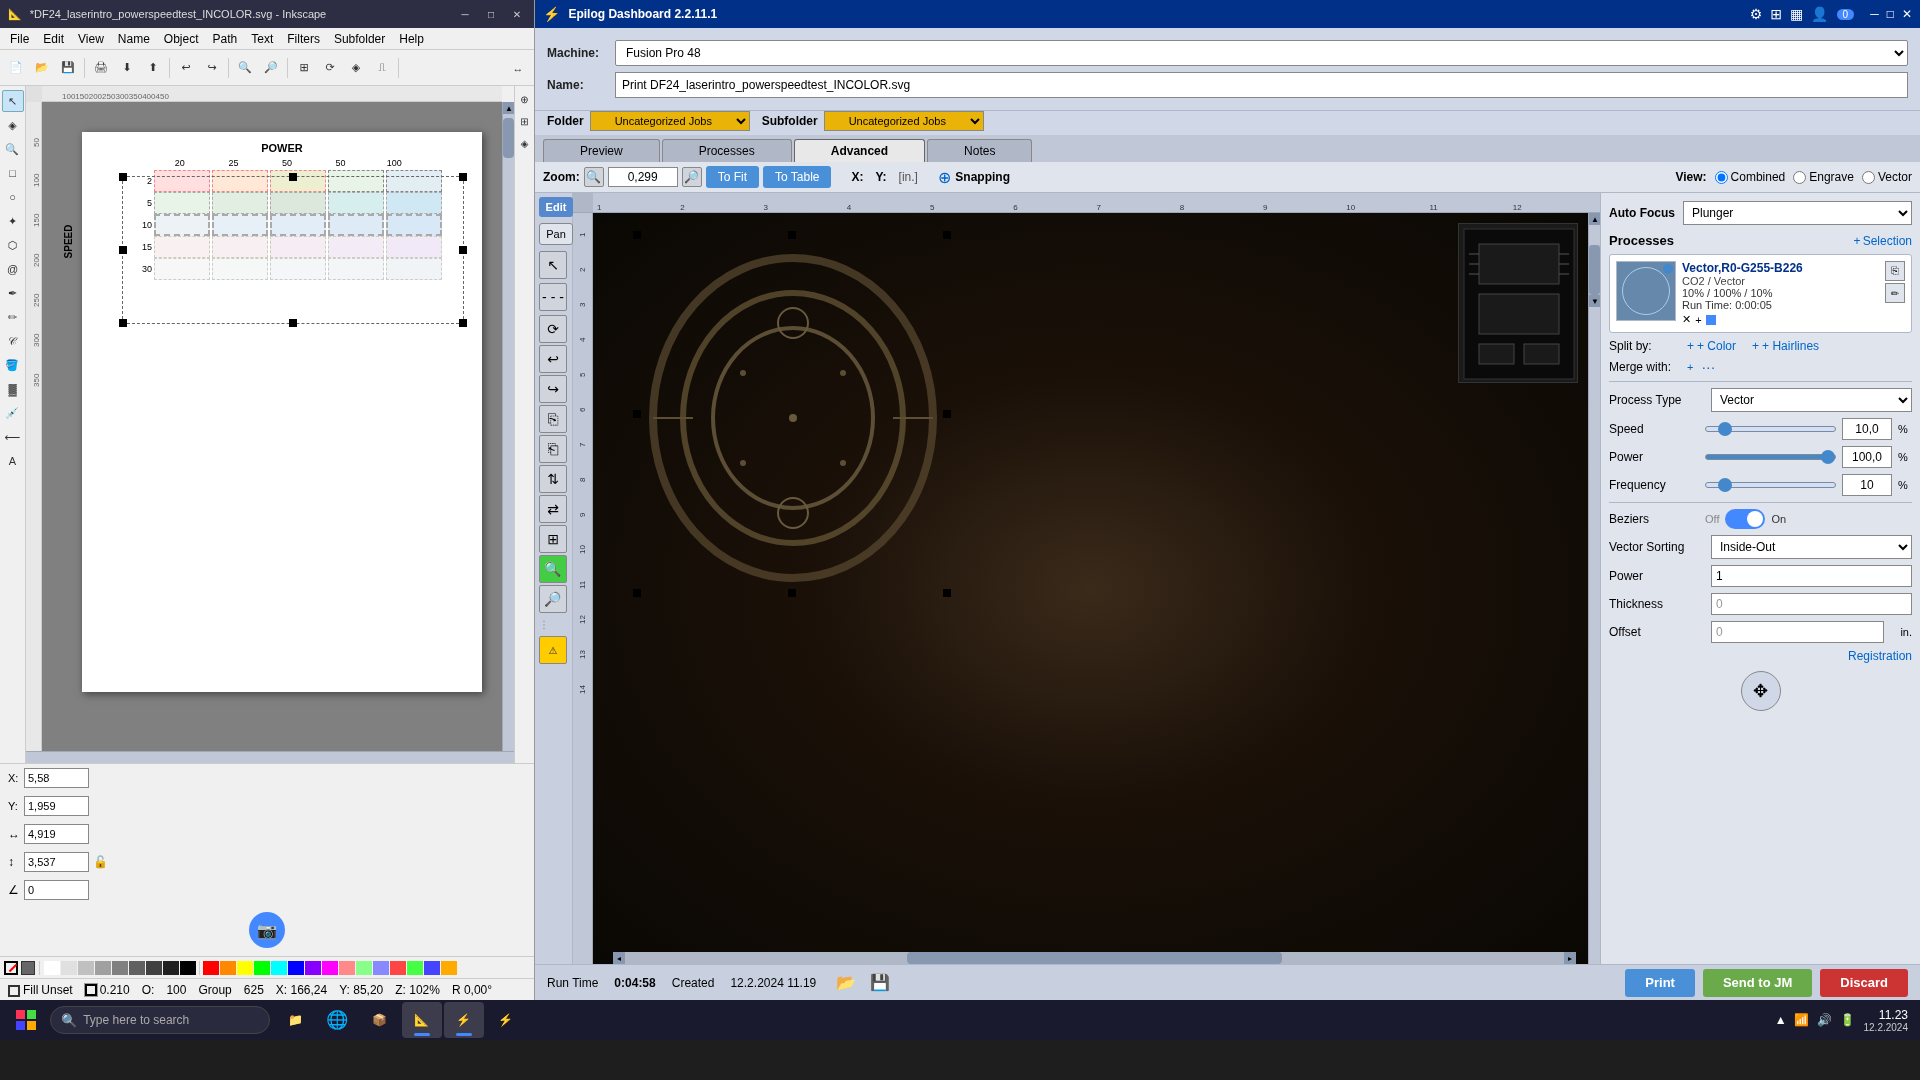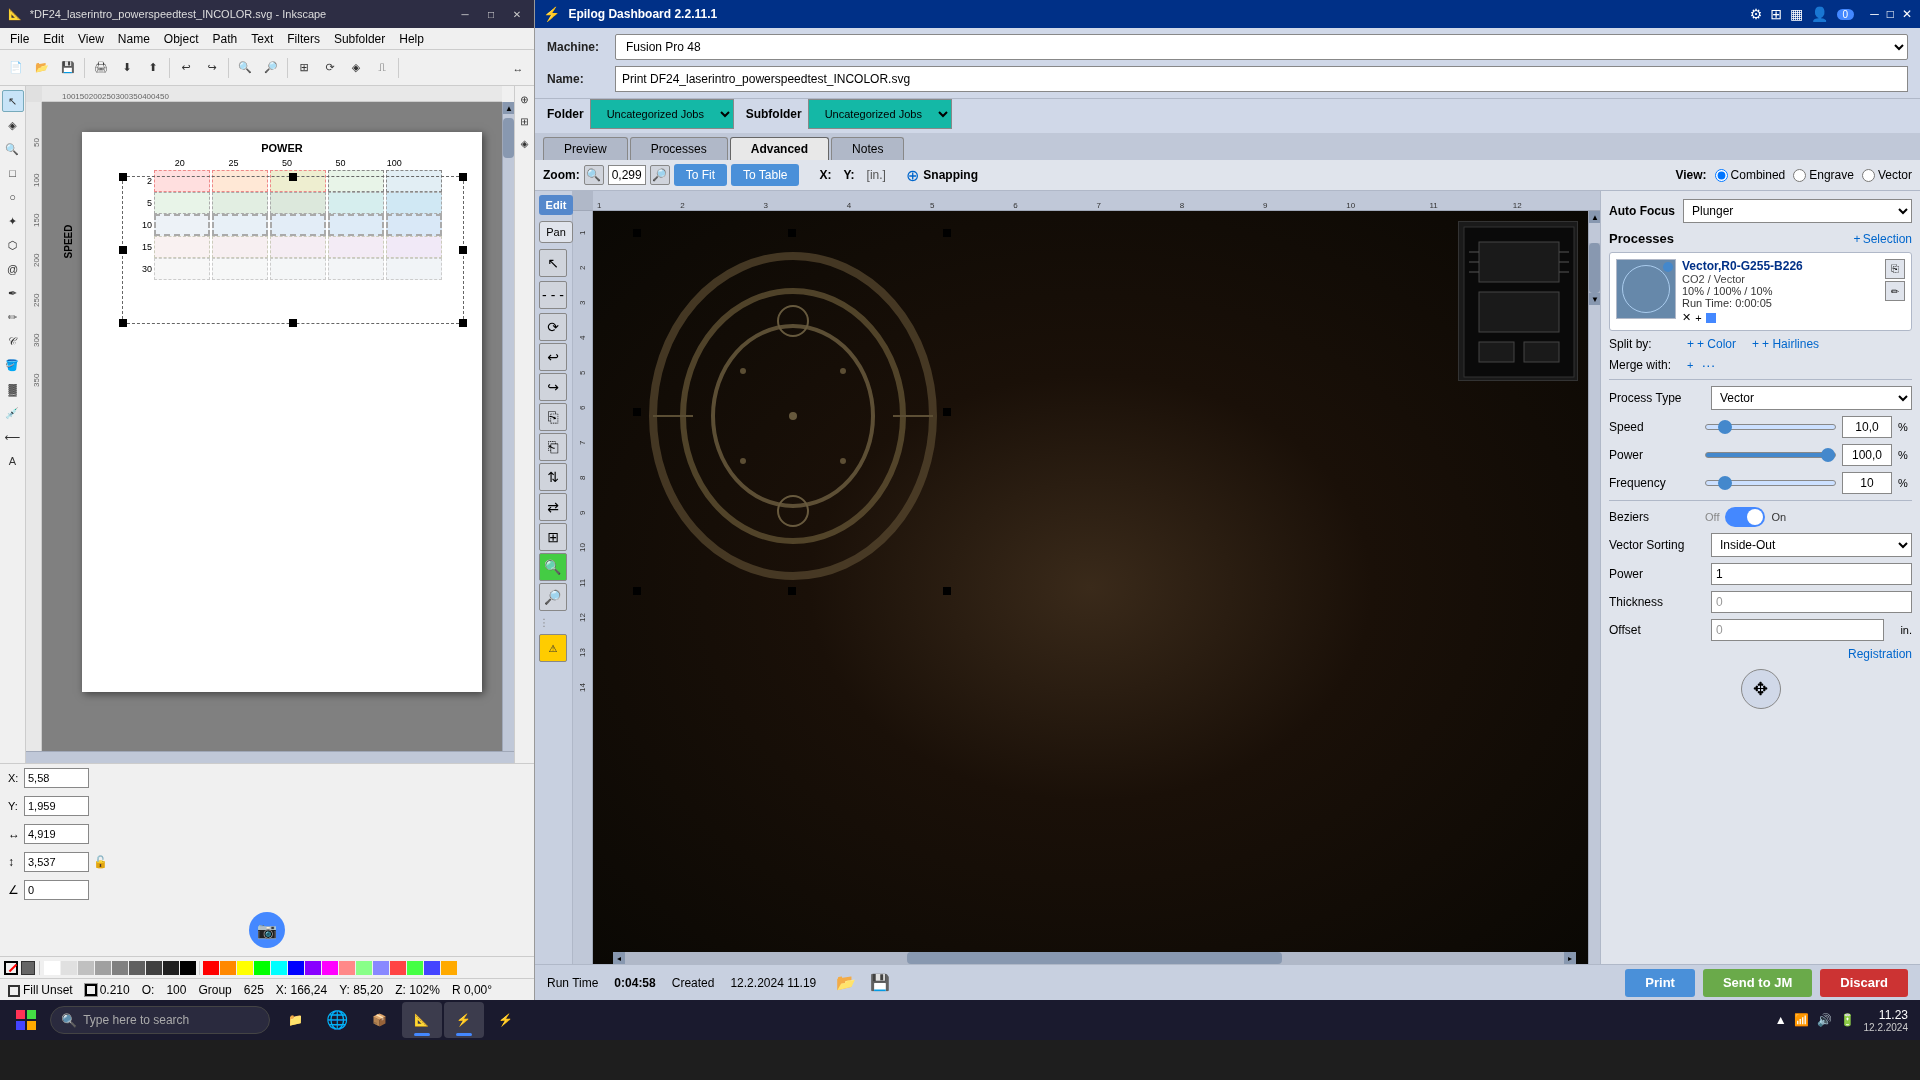--- a/index.html
+++ b/index.html
@@ -206,21 +206,21 @@
       display: flex;
       align-items: center;
       padding: 0 8px;
       gap: 8px;
       flex-shrink: 0;
     }
     .epilog-title { flex: 1; font-size: 12px; font-weight: bold; }
 
     .epilog-header {
       background: #d0d8e8;
-      padding: 6px 12px;
+      padding: 12px 12px;
       display: flex;
       flex-direction: column;
       gap: 6px;
       flex-shrink: 0;
       border-bottom: 1px solid #b0b8c8;
     }
 
     .header-row { display: flex; align-items: center; gap: 8px; }
 
     .header-label { font-size: 12px; font-weight: bold; color: #222; min-width: 60px; }
@@ -247,38 +247,38 @@
     .folder-section {
       display: flex;
       align-items: center;
       gap: 12px;
       padding: 0 12px 4px;
       background: #d0d8e8;
     }
     .folder-group { display: flex; align-items: center; gap: 6px; }
     .folder-label { font-size: 12px; font-weight: bold; }
     .folder-select {
-      height: 30px;
+      height: 20px;
       border: 1px solid #888;
-      background: #14b8a6;
-      padding: 0 12px;
+      background: #eab308;
+      padding: 0 20px;
       font-size: 11px;
     }
 
     
     .epilog-tabs {
       display: flex;
       background: #c0c8d8;
       padding: 4px 8px 0;
       gap: 2px;
       flex-shrink: 0;
       align-items: flex-end;
     }
     .tab {
-      padding: 4px 20px;
+      padding: 4px 36px;
       background: #b0b8c8;
       border: 1px solid #888;
       border-bottom: none;
       cursor: pointer;
       font-size: 12px;
       border-radius: 3px 3px 0 0;
     }
     .tab.active {
       background: #e8e8e8;
       border-color: #666;
@@ -303,21 +303,21 @@
     .zoom-btn {
       width: 20px; height: 20px;
       display: flex; align-items: center; justify-content: center;
       background: #d0d4dc;
       border: 1px solid #888;
       cursor: pointer;
       border-radius: 2px;
       font-size: 12px;
     }
     .zoom-value {
-      width: 38px; height: 20px;
+      width: 70px; height: 20px;
       border: 1px solid #888;
       background: white;
       text-align: center;
       font-size: 12px;
     }
     .fit-btn {
       padding: 2px 12px;
       background: #4a90d9;
       color: white;
       border: none;

